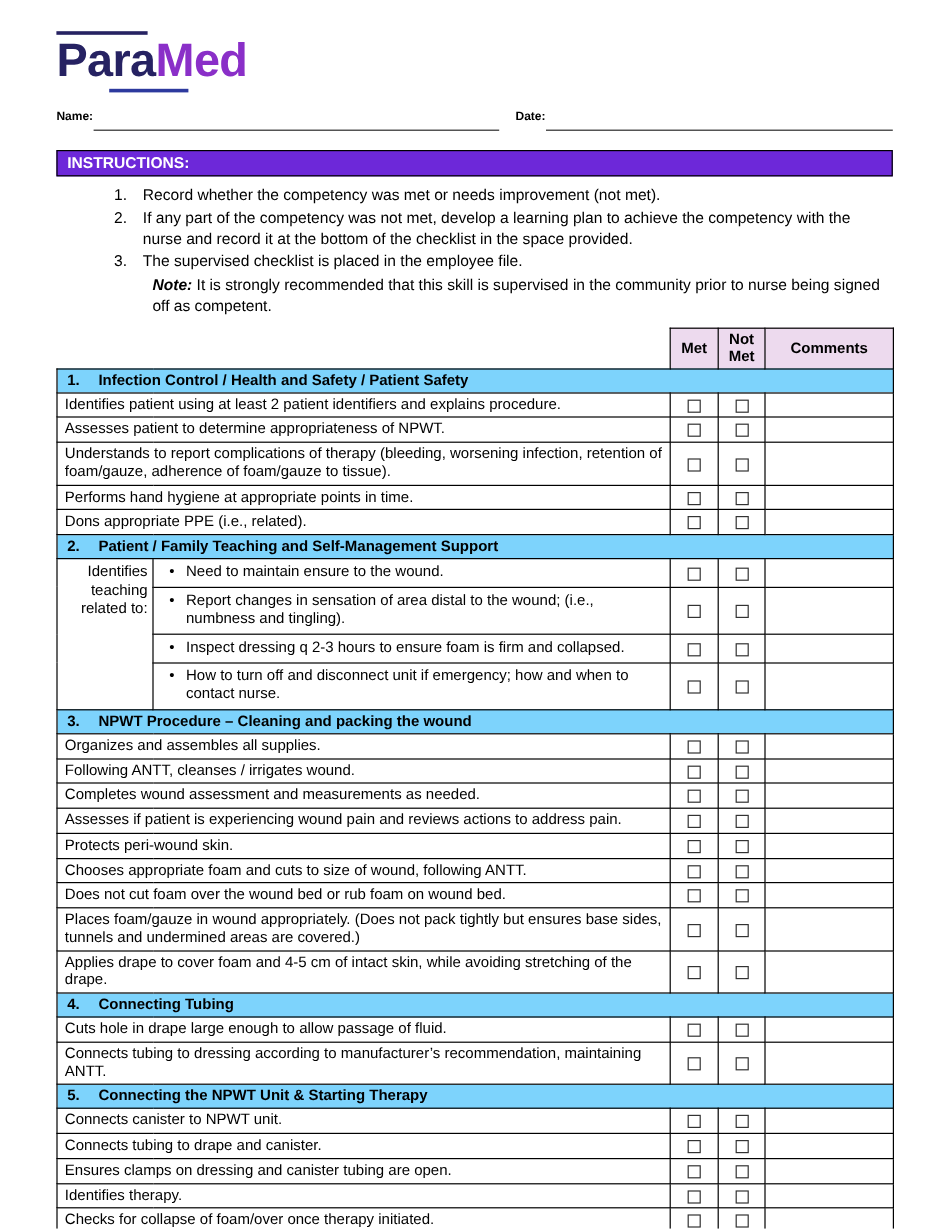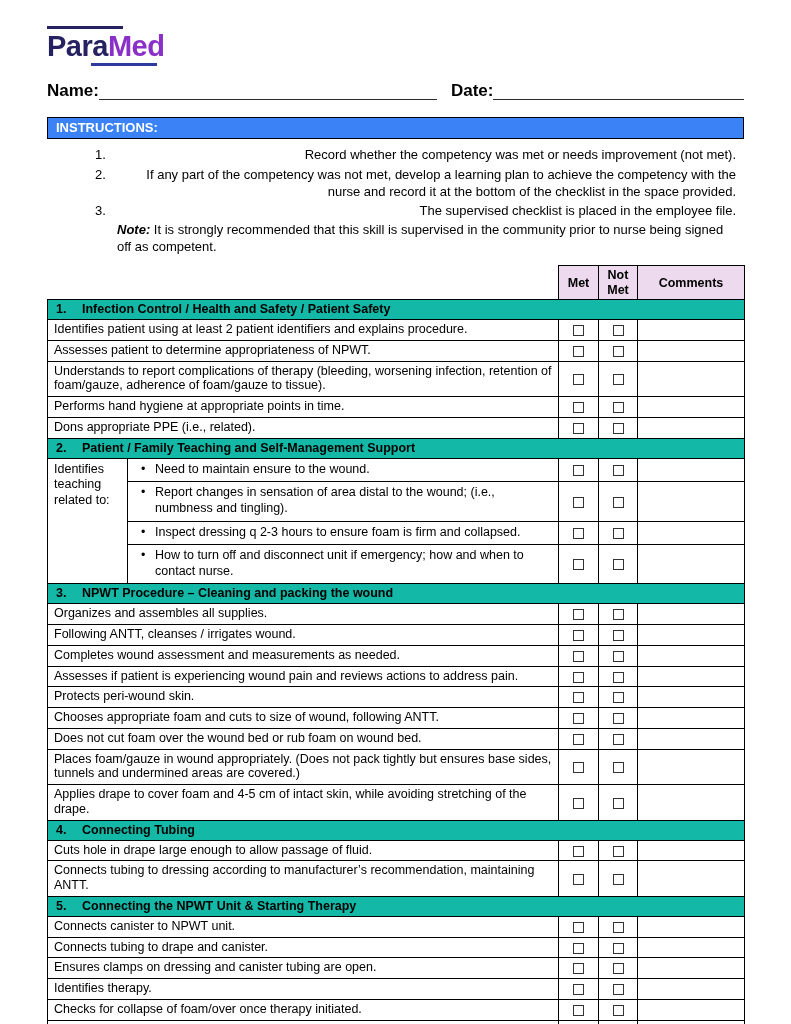--- a/index.html
+++ b/index.html
@@ -6,63 +6,63 @@
   html, body { margin: 0; padding: 0; background: #ffffff; }
   .page {
     width: 791px; height: 1024px; background: #fff; position: relative;
     padding: 26px 47px 0 47px; overflow: hidden;
     font-family: "Liberation Sans", sans-serif; color: #000;
   }
   
   .header-row { display: flex; align-items: center; gap: 28px; }
   .logo { width: 110px; flex: none; }
   .logo-line-top { height: 3px; width: 76px; background: #262262; margin-bottom: 2px; }
-  .logo-text { font-size: 29px; font-weight: bold; letter-spacing: -0.5px; line-height: 1.05; }
+  .logo-text { font-size: 39px; font-weight: bold; letter-spacing: -0.5px; line-height: 1.05; }
   .logo-para { color: #262262; }
   .logo-med  { color: #8a2fc8; }
   .logo-line-bottom { height: 3px; width: 66px; background: #2d3a9e; margin-left: auto; margin-top: 2px; }
   .doc-title { font-size: 17.5px; font-weight: bold; line-height: 1.2; }
   
-  .field-row { display: flex; align-items: center; margin-top: 15px; font-size: 17px; }
+  .field-row { display: flex; align-items: flex-start; margin-top: 15px; font-size: 10px; }
   .field-label { font-weight: bold; }
   .field-line { border-bottom: 1.5px solid #2b2b2b; height: 17px; }
   .name-line { width: 338px; margin-right: 14px; }
   .date-line { flex: 1; }
   
   .instr-bar {
-    margin-top: 16px; background: #3b82f6; border: 1px solid #000;
+    margin-top: 16px; background: #6d28d9; border: 1px solid #000;
     color: #fff; font-weight: bold; font-size: 13px; padding: 2px 8px 3px 8px;
   }
   .instr-list { padding: 7px 8px 0 48px; font-size: 13px; }
   .instr-item { display: flex; line-height: 1.32; margin-bottom: 2px; }
   .instr-num { width: 24px; flex: none; }
-  .instr-text { flex: 1; text-align: right; }
-  .note-row { margin-left: 22px; line-height: 1.32; }
+  .instr-text { flex: 1; }
+  .note-row { margin-left: 32px; line-height: 1.32; }
   .note-label { font-weight: bold; font-style: italic; }
   
   table.checklist {
     border-collapse: collapse; table-layout: fixed;
     width: 697px; margin-top: 10px; font-size: 12.5px;
   }
   table.checklist td, table.checklist th { border: 1px solid #000; }
   .spacer-cell { border: none !important; }
   .col-header {
     background: #eddaee; font-weight: bold; text-align: center;
     font-size: 12.5px; line-height: 1.15; padding: 2px; height: 32px;
     vertical-align: middle;
   }
-  .section-header { background: #14b8a6; font-weight: bold; padding: 2px 4px 3px 8px; }
+  .section-header { background: #7dd3fc; font-weight: bold; padding: 2px 4px 3px 8px; }
   .sec-num { display: inline-block; width: 26px; }
   .item-text { padding: 2px 5px 3px 6px; line-height: 1.18; }
   .cb-cell { text-align: center; vertical-align: middle; padding: 0; }
   .checkbox {
     display: inline-block; width: 11px; height: 11px;
     border: 1.3px solid #333; background: #fff; vertical-align: middle;
   }
-  .side-cell { vertical-align: top; padding: 3px 4px 3px 6px; line-height: 1.25; }
+  .side-cell { vertical-align: top; padding: 3px 4px 3px 6px; line-height: 1.25; text-align: right; }
   .bullet-cell { padding: 3px 5px 4px 5px; }
   .bullet-wrap { display: flex; line-height: 1.25; }
   .bullet { width: 22px; padding-left: 8px; flex: none; }
   .bullet-text { flex: 1; }
   .comments-cell { background: #fff; }
 </style>
 </head>
 <body>
 
 <div class="page">

